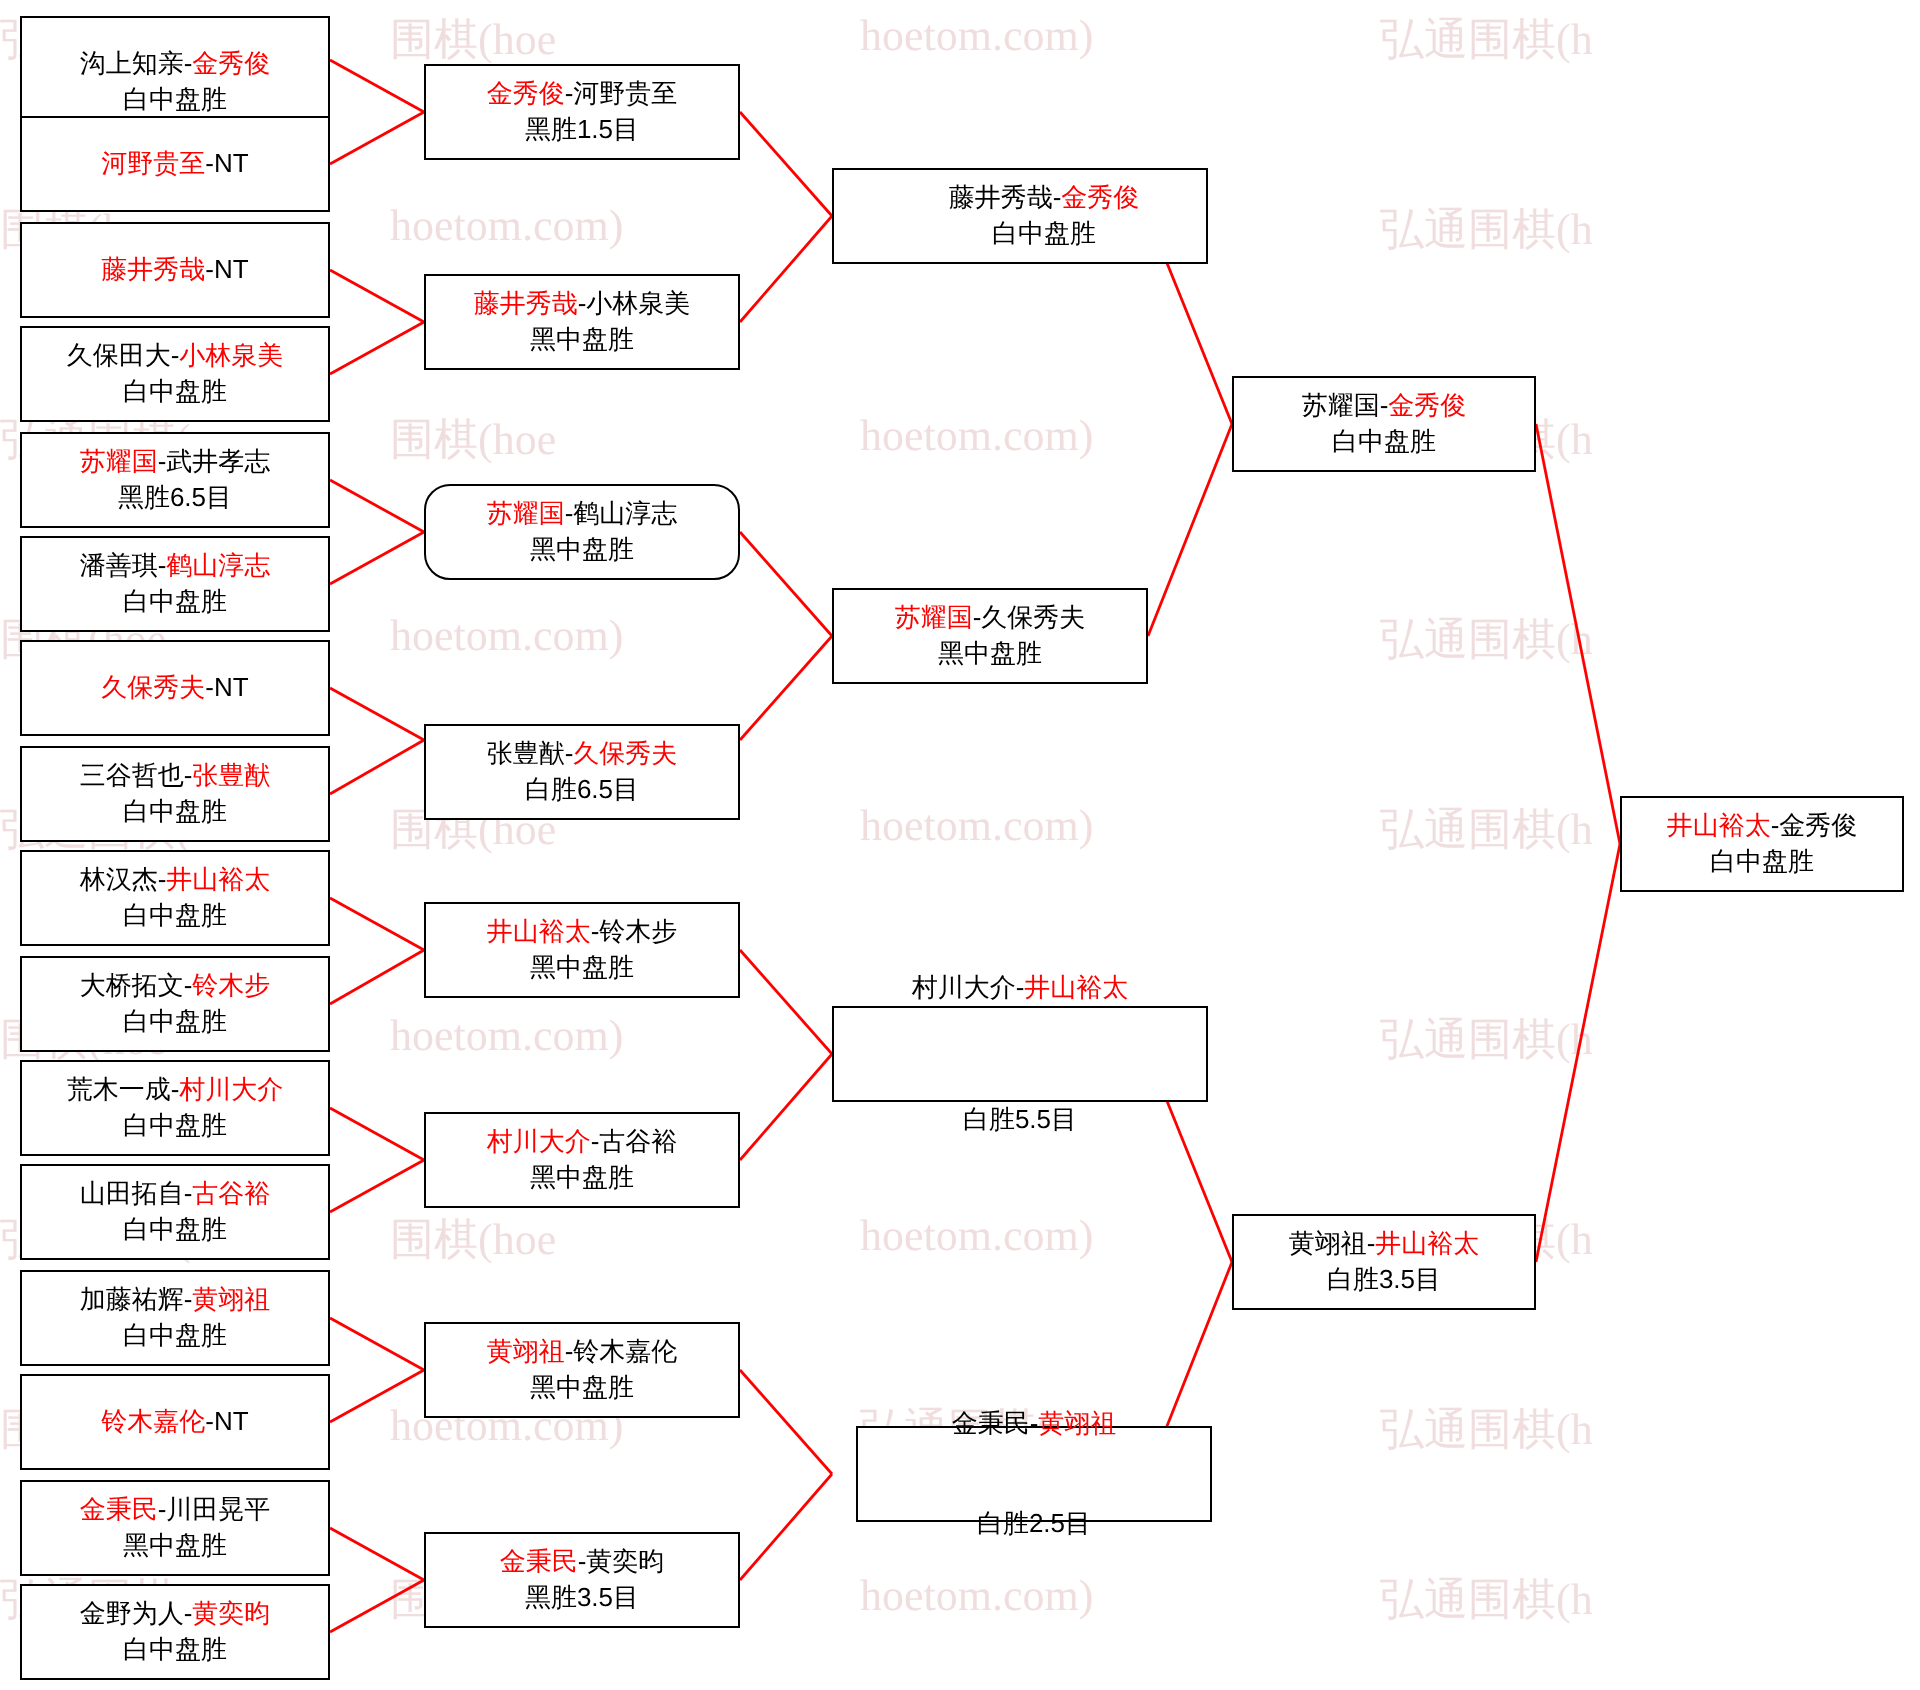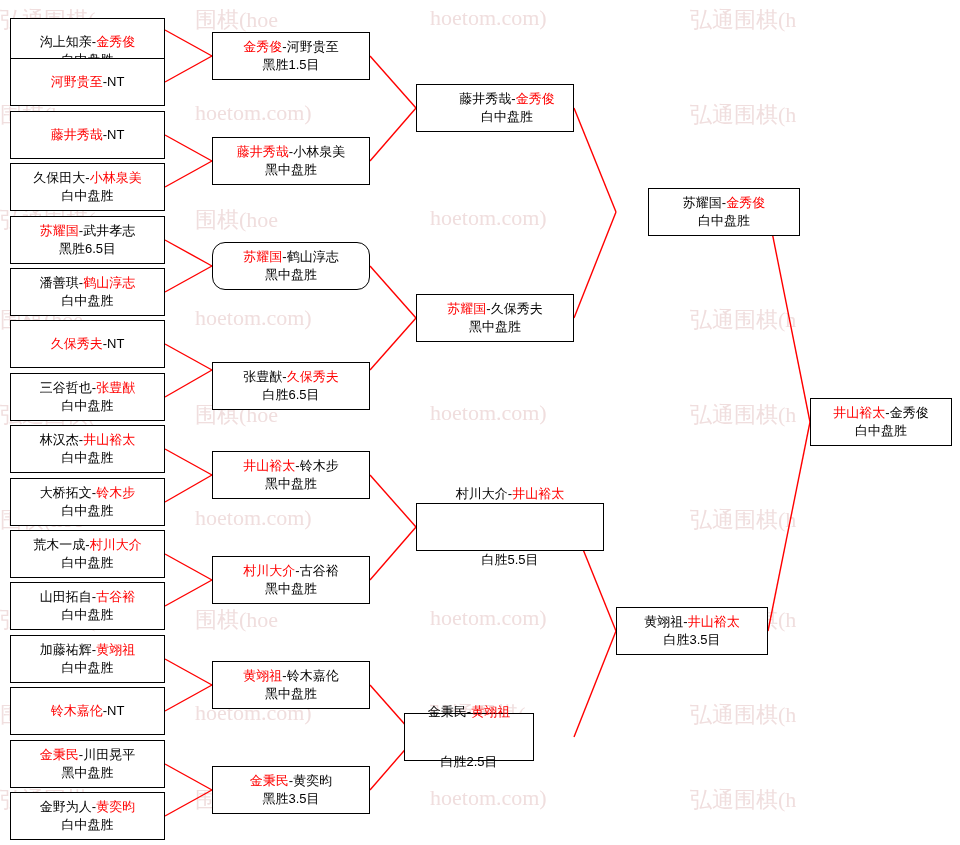--- a/index.html
+++ b/index.html
@@ -92,21 +92,21 @@
     <line x1="370" y1="685" x2="416" y2="737" stroke="#ff0000" stroke-width="1.4"></line>
     <line x1="370" y1="790" x2="416" y2="737" stroke="#ff0000" stroke-width="1.4"></line>
     <line x1="574" y1="108" x2="616" y2="212" stroke="#ff0000" stroke-width="1.4"></line>
     <line x1="574" y1="318" x2="616" y2="212" stroke="#ff0000" stroke-width="1.4"></line>
     <line x1="574" y1="527" x2="616" y2="631" stroke="#ff0000" stroke-width="1.4"></line>
     <line x1="574" y1="737" x2="616" y2="631" stroke="#ff0000" stroke-width="1.4"></line>
     <line x1="768" y1="212" x2="810" y2="422" stroke="#ff0000" stroke-width="1.4"></line>
     <line x1="768" y1="631" x2="810" y2="422" stroke="#ff0000" stroke-width="1.4"></line>
   </svg>
 <div id="boxes">
-    <div class="match" style="left: 10px; top: 18px; width: 155px; height: 65px;">
+    <div class="match" style="left: 10px; top: 8px; width: 155px; height: 65px;">
       <div class="ln"><span class="k">沟上知亲</span><span class="k">-</span><span class="r">金秀俊</span></div>
       <div class="ln">白中盘胜</div>
     </div>
     <div class="match" style="left: 10px; top: 58px; width: 155px; height: 48px;">
       <div class="ln"><span class="r">河野贵至</span><span class="k">-</span><span class="k">NT</span></div>
     </div>
     <div class="match" style="left: 10px; top: 111px; width: 155px; height: 48px;">
       <div class="ln"><span class="r">藤井秀哉</span><span class="k">-</span><span class="k">NT</span></div>
     </div>
     <div class="match" style="left: 10px; top: 163px; width: 155px; height: 48px;">
@@ -184,37 +184,37 @@
       <div class="ln">黑中盘胜</div>
     </div>
     <div class="match" style="left: 212px; top: 661px; width: 158px; height: 48px;">
       <div class="ln"><span class="r">黄翊祖</span><span class="k">-</span><span class="k">铃木嘉伦</span></div>
       <div class="ln">黑中盘胜</div>
     </div>
     <div class="match" style="left: 212px; top: 766px; width: 158px; height: 48px;">
       <div class="ln"><span class="r">金秉民</span><span class="k">-</span><span class="k">黄奕昀</span></div>
       <div class="ln">黑胜3.5目</div>
     </div>
-    <div class="match" style="left: 416px; top: 84px; width: 158px; height: 48px; padding-left: 24px;">
+    <div class="match" style="left: 416px; top: 84px; width: 188px; height: 48px; padding-left: 24px;">
       <div class="ln"><span class="k">藤井秀哉</span><span class="k">-</span><span class="r">金秀俊</span></div>
       <div class="ln">白中盘胜</div>
     </div>
     <div class="match" style="left: 416px; top: 294px; width: 158px; height: 48px;">
       <div class="ln"><span class="r">苏耀国</span><span class="k">-</span><span class="k">久保秀夫</span></div>
       <div class="ln">黑中盘胜</div>
     </div>
     <div class="match" style="left: 416px; top: 503px; width: 188px; height: 48px; gap: 48px;">
       <div class="ln"><span class="k">村川大介</span><span class="k">-</span><span class="r">井山裕太</span></div>
       <div class="ln">白胜5.5目</div>
     </div>
-    <div class="match" style="left: 404px; top: 713px; width: 130px; height: 48px; gap: 32px;">
+    <div class="match" style="left: 428px; top: 713px; width: 178px; height: 48px; gap: 32px;">
       <div class="ln"><span class="k">金秉民</span><span class="k">-</span><span class="r">黄翊祖</span></div>
       <div class="ln">白胜2.5目</div>
     </div>
-    <div class="match" style="left: 648px; top: 188px; width: 152px; height: 48px;">
+    <div class="match" style="left: 616px; top: 188px; width: 152px; height: 48px;">
       <div class="ln"><span class="k">苏耀国</span><span class="k">-</span><span class="r">金秀俊</span></div>
       <div class="ln">白中盘胜</div>
     </div>
     <div class="match" style="left: 616px; top: 607px; width: 152px; height: 48px;">
       <div class="ln"><span class="k">黄翊祖</span><span class="k">-</span><span class="r">井山裕太</span></div>
       <div class="ln">白胜3.5目</div>
     </div>
     <div class="match" style="left: 810px; top: 398px; width: 142px; height: 48px;">
       <div class="ln"><span class="r">井山裕太</span><span class="k">-</span><span class="k">金秀俊</span></div>
       <div class="ln">白中盘胜</div>

